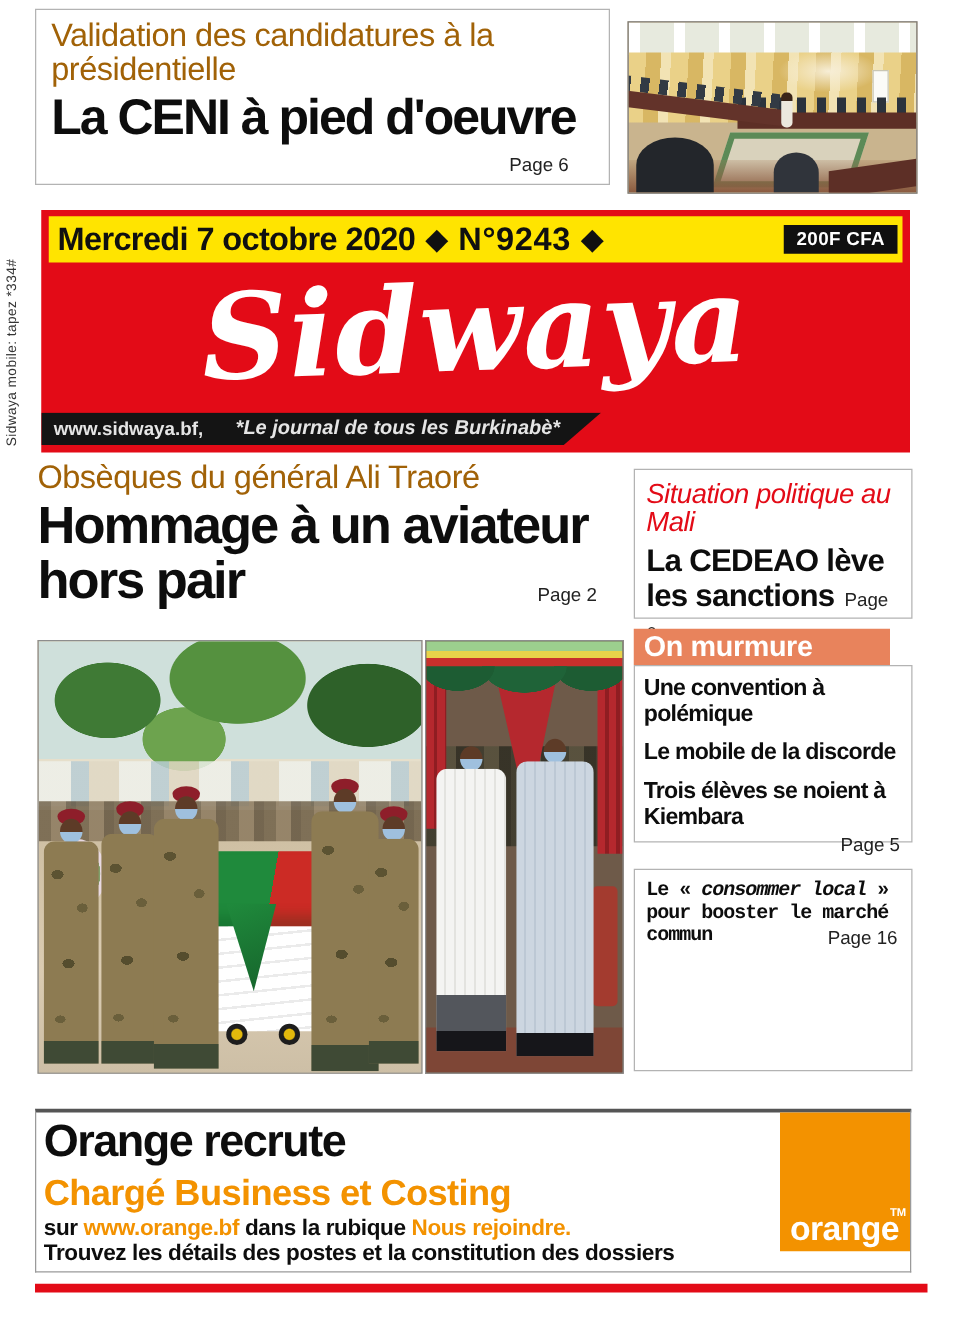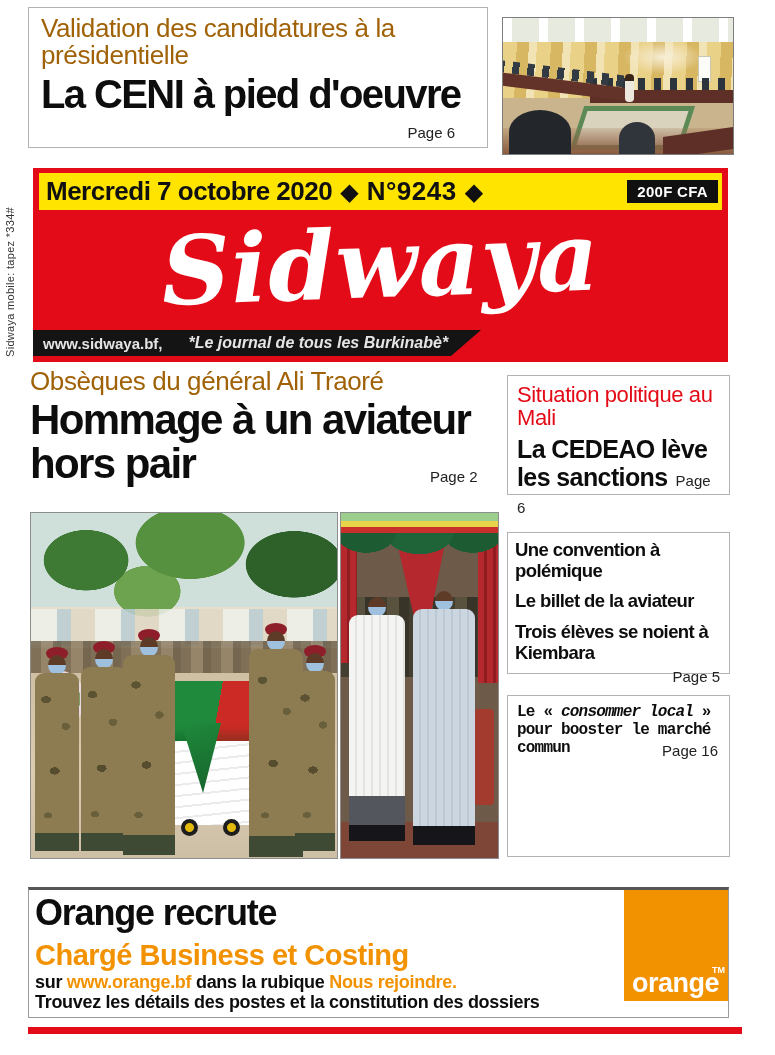--- a/index.html
+++ b/index.html
@@ -146,21 +146,21 @@
   .dg-blue .torso{background-image:
       linear-gradient(rgba(0,0,0,0) 92%,#16161a 92%),
       repeating-linear-gradient(90deg,#ccd6e0 0 6px,#bcc8d4 6px 8px);}
   .d1{left:8px;top:84px;width:56px;height:244px;}
   .d2{left:72px;top:78px;width:62px;height:254px;}
 
   
   .rc-box{position:absolute;left:507px;width:223px;border:1px solid #b3b3b3;
     box-sizing:border-box;padding:7px 9px;background:#fff;}
   .mali-box{top:375px;height:120px;}
-  .rc-kicker{color:#e30b17;font-size:22px;font-weight:500;letter-spacing:-.4px;line-height:1.05;margin-bottom:7px;}
+  .rc-kicker{color:#e30b17;font-size:22px;font-weight:500;letter-spacing:-.4px;line-height:1.05;margin-bottom:7px;font-style:italic;}
   .rc-headline{font-size:25px;font-weight:900;letter-spacing:-.6px;line-height:1.1;color:#0d0d0d;}
   .pageref-inline{font-size:15px;font-weight:400;color:#222;margin-left:8px;letter-spacing:0;}
   .om-header{position:absolute;left:507px;top:503px;width:205px;height:29px;background:#e8835c;
     color:#fff;font-size:23px;font-weight:900;line-height:29px;padding-left:8px;box-sizing:border-box;
     letter-spacing:-.3px;}
   .om-box{top:532px;height:142px;padding:7px 5px 5px 7px;}
   .om-item{font-size:18.5px;font-weight:900;letter-spacing:-.6px;line-height:1.12;color:#0d0d0d;margin-bottom:10px;}
   .pageref-right{text-align:right;margin-top:-6px;padding-right:4px;}
   .uemoa-box{top:695px;height:162px;}
   .uemoa-headline{font-size:16px;font-weight:900;letter-spacing:-.8px;line-height:1.13;color:#0d0d0d;font-family:Liberation Mono, monospace;}
@@ -290,23 +290,24 @@
         <span class="face"></span>
         <span class="torso"></span>
       </div>
   </div>
 
   <aside class="rc-box mali-box">
     <div class="rc-kicker">Situation politique au Mali</div>
     <div class="rc-headline"><span>La CEDEAO lève les sanctions</span><span class="pageref-inline">Page 6</span></div>
   </aside>
 
+  <div class="om-header">On murmure</div>
   <aside class="rc-box om-box">
     <div class="om-item">Une convention à polémique</div>
-    <div class="om-item">Le billet de la aviateur</div>
+    <div class="om-item">Le mobile de la discorde</div>
     <div class="om-item">Trois élèves se noient à Kiembara</div>
     <div class="pageref pageref-right">Page 5</div>
   </aside>
 
   <aside class="rc-box uemoa-box">
     <div class="uemoa-headline"><span>Le « </span><em>consommer local</em><span> » pour booster le marché commun</span></div>
     <div class="pageref pageref-neg">Page 16</div>
   </aside>
 
   <section class="ad">

